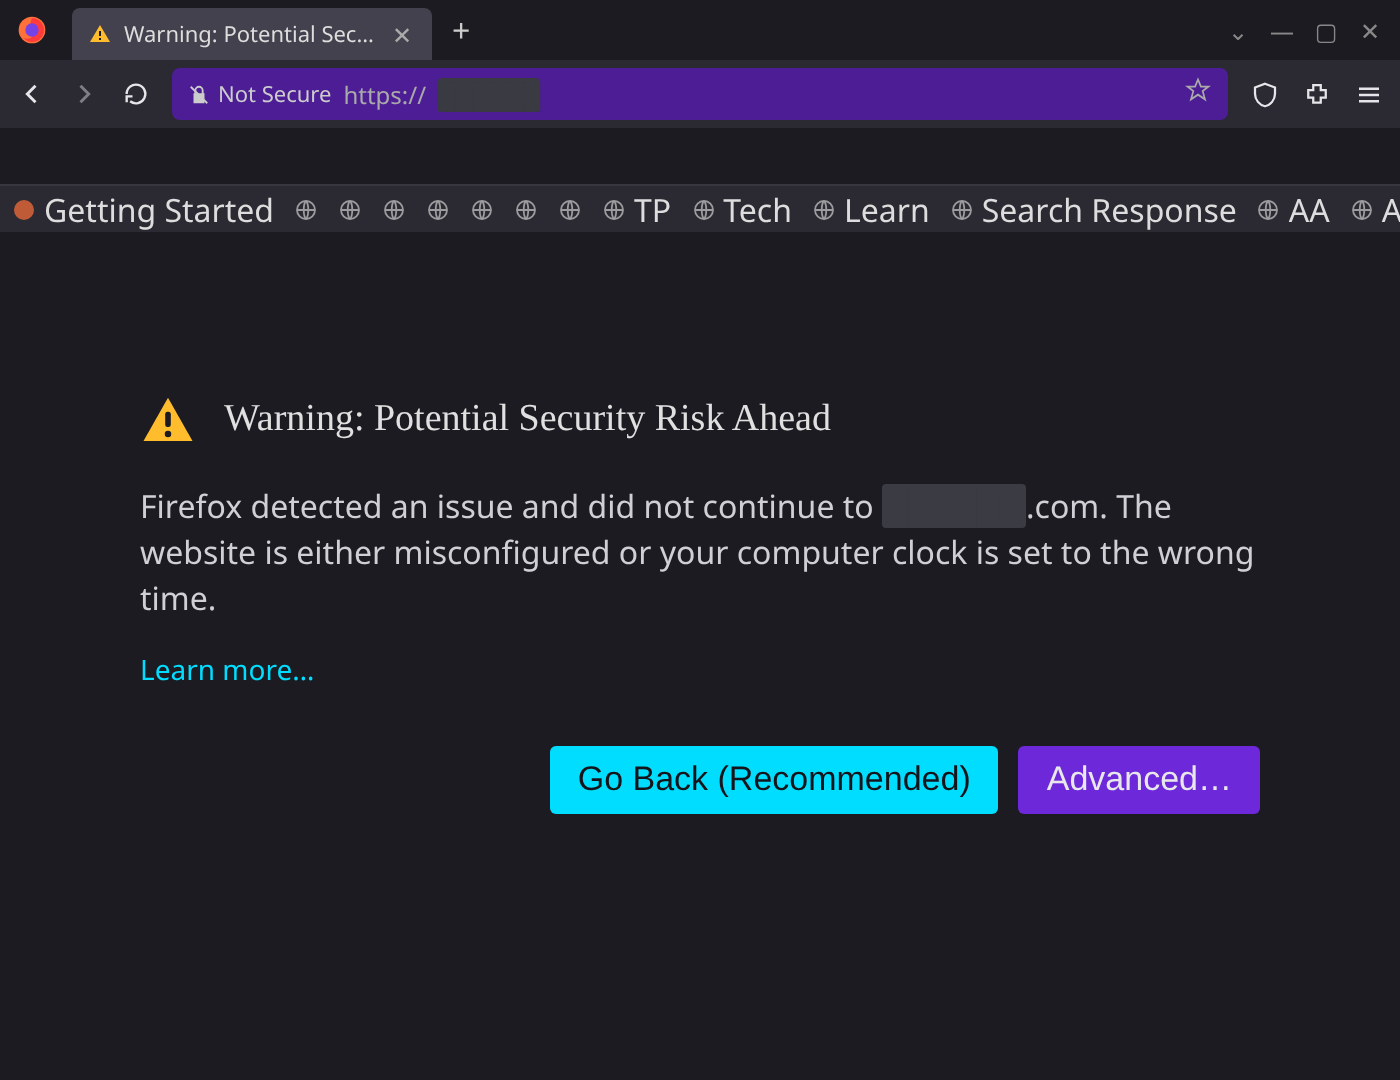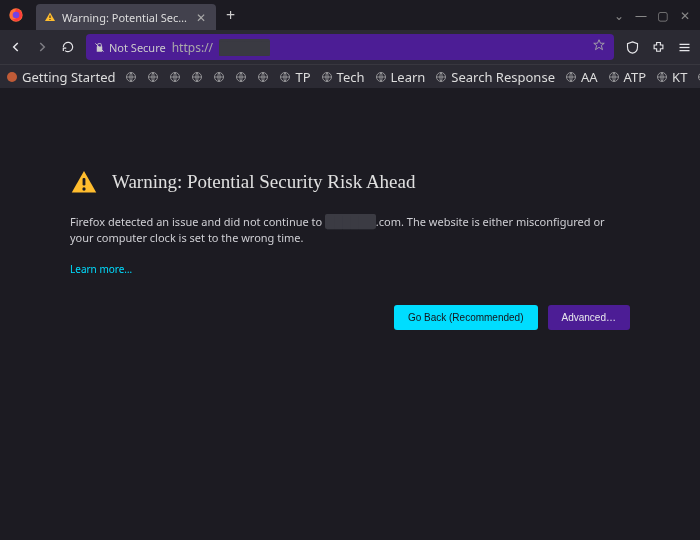--- a/index.html
+++ b/index.html
@@ -74,58 +74,59 @@
 
   
   .bookmarks {
     height: 24px;
     background:#2b2a33;
     border-top:1px solid #38373f;
     display:flex;
     align-items:center;
     gap:10px;
     padding:0 6px;
-    font-size:13px;
+    font-size:16px;
     color:#ddd;
     overflow:hidden;
+    margin-top:28px;
   }
   .bm { display:flex; align-items:center; gap:4px; white-space:nowrap;}
   .bm .gico { opacity:.7; }
 
   
   .content {
     padding: 80px 70px 0 70px;
   }
   .heading-row {
     display:flex;
     align-items:center;
     gap:14px;
     margin-bottom:18px;
     font-family:Liberation Serif, serif;
   }
   .warn-icon { width:28px; height:28px; flex-shrink:0;}
   h1 { font-size:19px; font-weight:400; color:#e0e0e0; }
-  .para { font-size:11px; line-height:1.45; color:#cfcfd4; margin-bottom:14px; }
+  .para { font-size:16px; line-height:1.45; color:#cfcfd4; margin-bottom:14px; }
   .bold { font-weight:600; color:#e2e2e6; margin-bottom:8px; font-size:12.5px;}
-  .learn { color:#00ddff; text-decoration:none; font-size:10px;}
+  .learn { color:#00ddff; text-decoration:none; font-size:14px;}
   .redact { background:#3b3b43; color:#3b3b43; border-radius:2px; padding:0 2px;}
   .buttons {
     display:flex;
     justify-content:flex-end;
     gap:10px;
     margin-top:28px;
   }
   .btn {
     padding:7px 14px;
     border-radius:3px;
-    font-size:10px;
+    font-size:17px;
     border:none;
   }
   .btn-primary { background:#00ddff; color:#15141a; font-weight:500;}
-  .btn-secondary { background:#4c1d95; color:#e8e8ec; }
+  .btn-secondary { background:#6d28d9; color:#e8e8ec; }
   .gico { width:12px; height:12px; }
 </style>
 </head>
 <body>
 
 <div class="titlebar">
   <svg class="ff-logo" viewBox="0 0 24 24">
     <circle cx="12" cy="12" r="10" fill="#ff7139"></circle>
     <path d="M12 3c5 0 9 4 9 9 0 5-4 9-9 9-3 0-5-1.5-7-4 2 2 5 2 7 0 2-2 1-6-2-7 1-3 1-5 2-7z" fill="#ff3b3b"></path>
     <circle cx="12" cy="12" r="5" fill="#7542e5"></circle>

